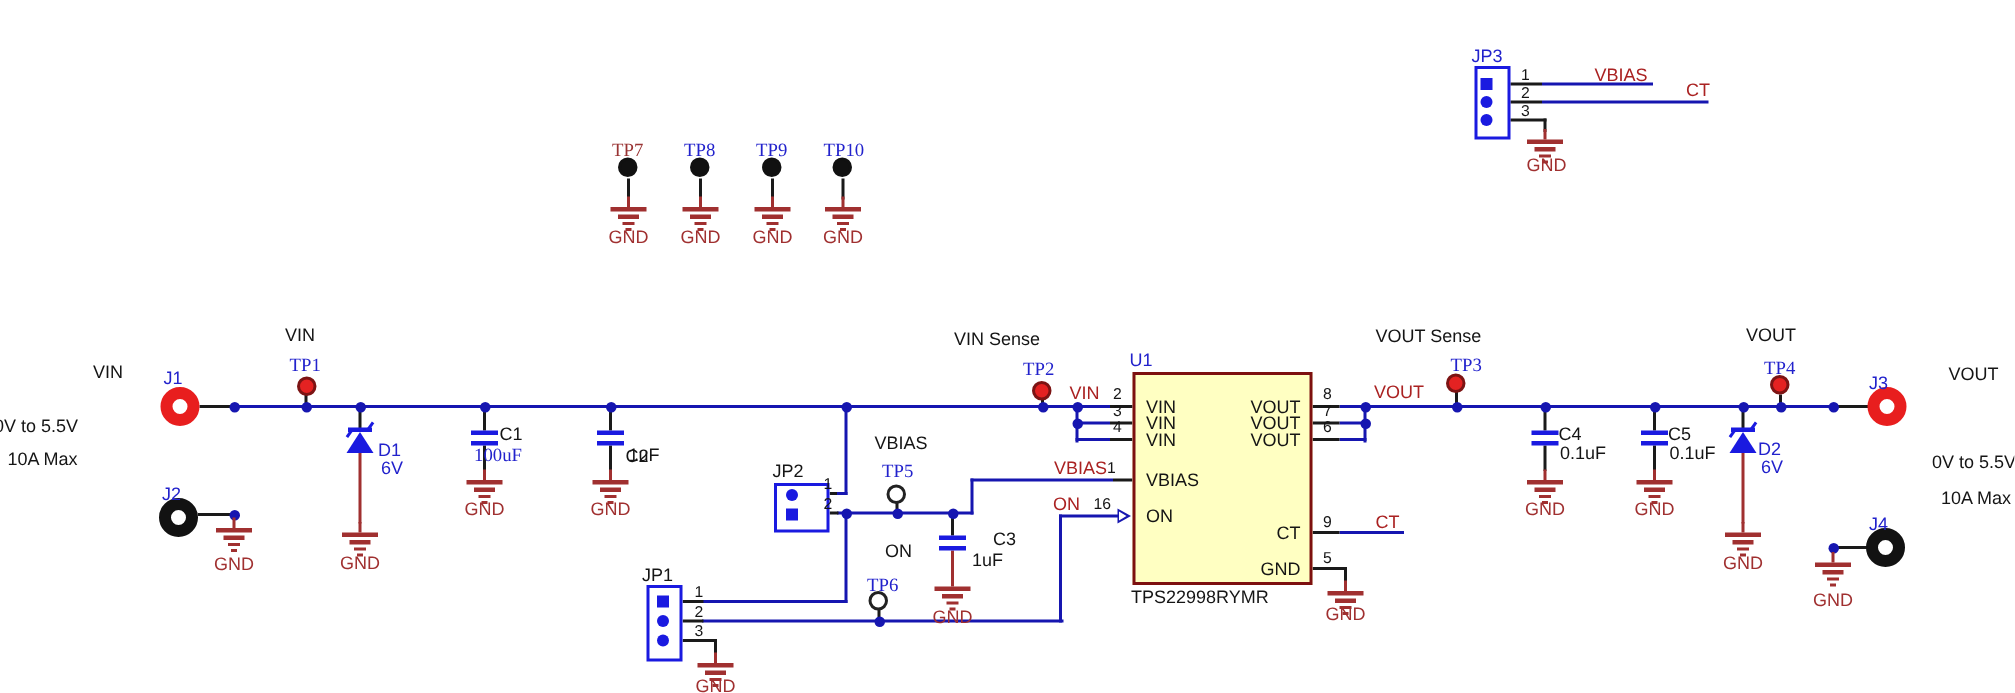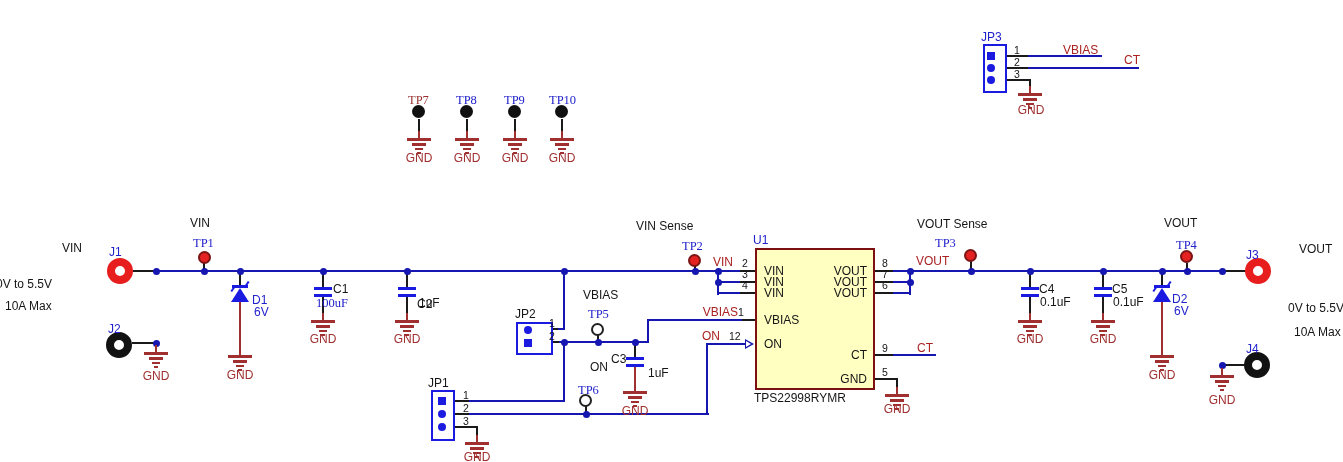--- a/index.html
+++ b/index.html
@@ -231,21 +231,21 @@
   <div class="pnr" style="top:286px">VOUT</div>
   <div class="pnr" style="top:348px">CT</div>
   <div class="pnr" style="top:372px">GND</div>
   <div class="l blue" style="left:753px;top:234px">U1</div>
   <div class="l" style="left:754px;top:392px">TPS22998RYMR</div>
 
   <div class="l num" style="left:742px;top:258px">2</div>
   <div class="l num" style="left:742px;top:269px">3</div>
   <div class="l num" style="left:742px;top:280px">4</div>
   <div class="l num" style="left:738px;top:307px">1</div>
-  <div class="l num" style="left:729px;top:331px">12</div>
+  <div class="l num" style="left:729px;top:331px">16</div>
   <div class="l num" style="left:882px;top:258px">8</div>
   <div class="l num" style="left:882px;top:269px">7</div>
   <div class="l num" style="left:882px;top:280px">6</div>
   <div class="l num" style="left:882px;top:343px">9</div>
   <div class="l num" style="left:882px;top:367px">5</div>
 
   <div class="l num" style="left:1014px;top:45px">1</div>
   <div class="l num" style="left:1014px;top:57px">2</div>
   <div class="l num" style="left:1014px;top:69px">3</div>
   <div class="l num" style="left:549px;top:318px">1</div>
@@ -409,34 +409,34 @@
   <div class="l blue" style="left:108px;top:323px">J2</div>
   <div class="l blue" style="left:1246px;top:249px">J3</div>
   <div class="l blue" style="left:1246px;top:343px">J4</div>
   <div class="l" style="left:428px;top:377px">JP1</div>
   <div class="l" style="left:515px;top:308px">JP2</div>
   <div class="l blue" style="left:981px;top:31px">JP3</div>
   <div class="l" style="left:333px;top:283px">C1</div>
   <div class="l serif" style="left:316px;top:297px">100uF</div>
   <div class="l" style="left:417px;top:298px">C2</div>
   <div class="l" style="left:419px;top:297px">1uF</div>
-  <div class="l" style="left:611px;top:353px">C3</div>
+  <div class="l" style="left:662px;top:353px">C3</div>
   <div class="l" style="left:648px;top:367px">1uF</div>
   <div class="l" style="left:1039px;top:283px">C4</div>
   <div class="l" style="left:1040px;top:296px">0.1uF</div>
   <div class="l" style="left:1112px;top:283px">C5</div>
   <div class="l" style="left:1113px;top:296px">0.1uF</div>
   <div class="l blue" style="left:252px;top:294px">D1</div>
   <div class="l blue" style="left:254px;top:306px">6V</div>
   <div class="l blue" style="left:1172px;top:293px">D2</div>
   <div class="l blue" style="left:1174px;top:305px">6V</div>
 
   <div class="l serif" style="left:193px;top:237px">TP1</div>
   <div class="l serif" style="left:682px;top:240px">TP2</div>
-  <div class="l serif" style="left:935px;top:237px">TP3</div>
+  <div class="l serif" style="left:967px;top:237px">TP3</div>
   <div class="l serif" style="left:1176px;top:239px">TP4</div>
   <div class="l serif" style="left:588px;top:308px">TP5</div>
   <div class="l serif" style="left:578px;top:384px">TP6</div>
   <div class="l serif" style="left:408px;top:94px;color:#993333">TP7</div>
   <div class="l serif" style="left:456px;top:94px">TP8</div>
   <div class="l serif" style="left:504px;top:94px">TP9</div>
   <div class="l serif" style="left:549px;top:94px">TP10</div>
 
 </div>
 

